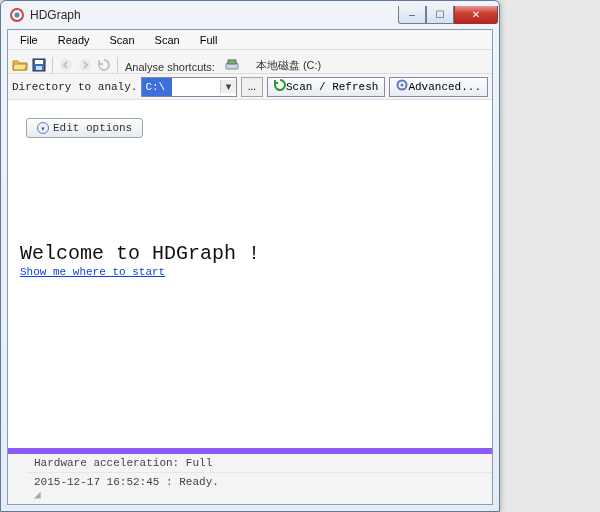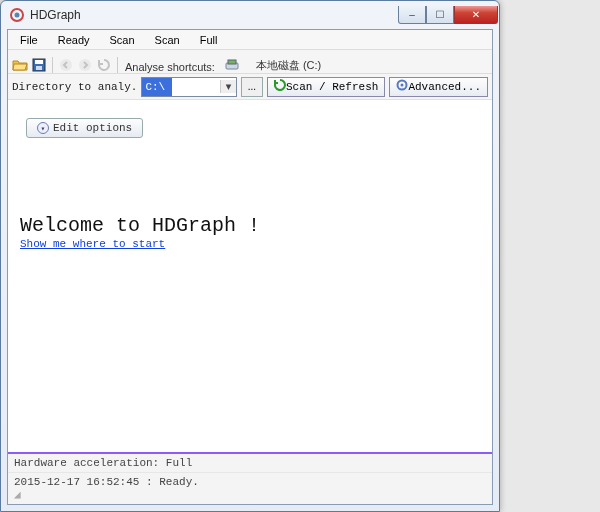--- a/index.html
+++ b/index.html
@@ -140,29 +140,30 @@
   }
   .chev-circle{
     width:12px;height:12px;border:1px solid #6680b0;border-radius:50%;
     display:flex;align-items:center;justify-content:center;font-size:8px;color:#446;
     background:#eef;
   }
   .welcome{
     font-family:"Courier New",monospace;
     font-size:20px;
     color:#111;
-    margin-top:76px;
+    margin-top:104px;
   }
   .link{
     font-family:"Courier New",monospace;font-size:11px;
     color:#1040e0;text-decoration:underline;display:inline-block;
   }
   .statusbar{
-    border-top:2px solid #8b5cf6;
+    border-top:6px solid #8b5cf6;
     background:#f4f4f4;
+    padding-left:20px;
   }
   .status-row{padding:3px 6px;font-family:"Courier New",monospace;font-size:11px;color:#444;border-bottom:1px solid #e7e7e7;}
   .status-row.last{display:flex;justify-content:space-between;border-bottom:none;flex-direction:column;}
   .resize-grip{color:#aaa;padding-right:2px;}
   .disabled-icon{opacity:0.45;}
 </style>
 </head>
 <body>
 
 <div class="window">

